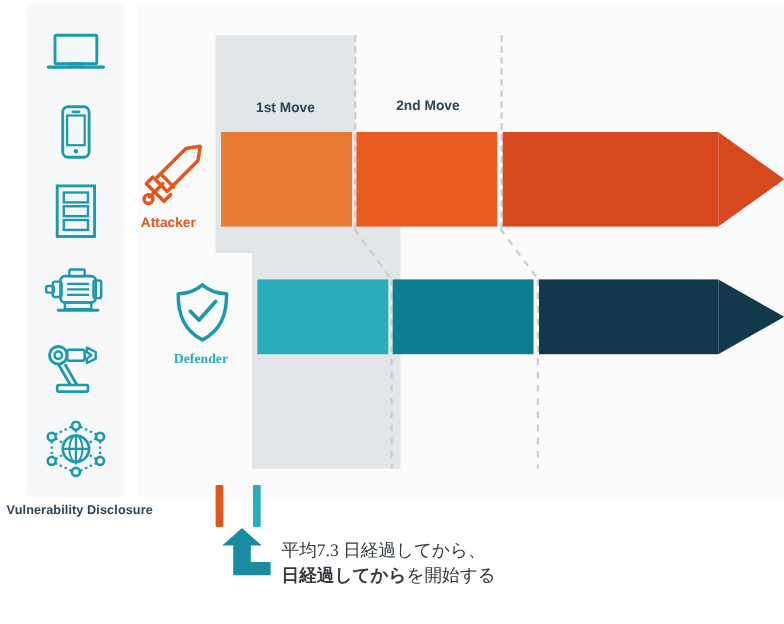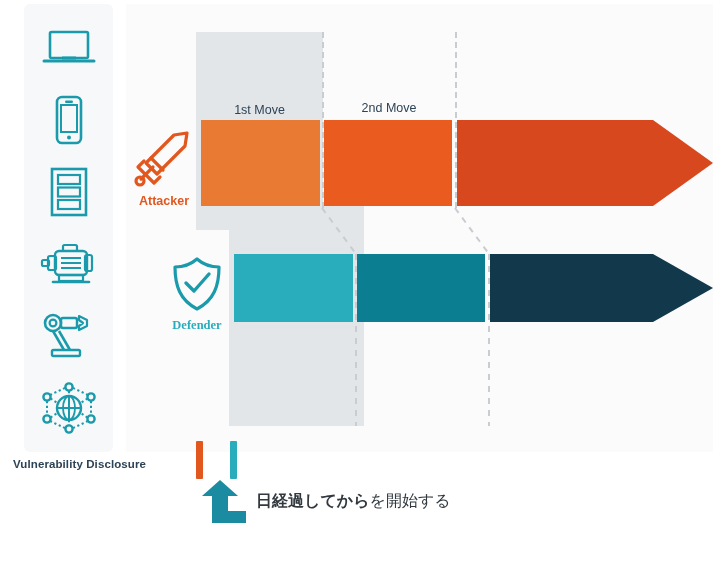--- a/index.html
+++ b/index.html
@@ -18,46 +18,45 @@
     background:#f7f8f9;border-radius:6px;
     display:flex;flex-direction:column;align-items:center;
     justify-content:space-around;padding:8px 0;box-sizing:border-box;
   }
   .rail .ico{width:60px;height:58px;display:flex;align-items:center;justify-content:center;}
   .rail svg{display:block;}
   .rail-caption{
     position:absolute;left:6px;top:458px;width:140px;
     font-size:11.5px;font-weight:bold;color:#2d4356;letter-spacing:.1px;
     white-space:nowrap;
-    text-align:right;
   }
 
   
   .panel{
     position:absolute;left:126px;top:4px;width:587px;height:448px;
     background:#fbfbfc;
   }
 
   
   .grey-upper{position:absolute;left:196px;top:32px;width:127px;height:198px;background:#e2e6e9;}
   .grey-lower{position:absolute;left:229px;top:204px;width:135px;height:222px;background:#e2e6e9;}
 
   
   .dash{position:absolute;width:0;border-left:2px dashed #c8cdd2;}
   .dash-a1{left:322px;top:32px;height:176px;}
   .dash-a2{left:455px;top:32px;height:176px;}
 
   
-  .mv{position:absolute;font-size:12.5px;font-weight:normal;color:#2d4356;text-align:center;margin-top:12px;}
+  .mv{position:absolute;font-size:12.5px;font-weight:bold;color:#2d4356;text-align:center;}
 
   
   .bar{position:absolute;}
 
   
-  .role{position:absolute;text-align:center;}
+  .role{position:absolute;text-align:left;}
   .role .lbl{font-size:12.5px;font-weight:bold;margin-top:2px;}
 
   
   .tick{position:absolute;width:7px;border-radius:1px;}
   .callout{
     position:absolute;left:256px;top:489px;width:440px;
     font-size:16px;color:#31393f;line-height:1.45;
     font-family:"Liberation Serif","DejaVu Serif",serif;
   }
   .callout .l2 b{font-weight:bold;}
@@ -201,16 +200,17 @@
   </div>
 
   <div class="tick" style="left:196px;top:441px;height:38px;background:#e2571e;"></div>
   <div class="tick" style="left:230px;top:441px;height:38px;background:#29adbc;"></div>
 
   <svg width="713" height="567" style="position:absolute;left:0;top:0;pointer-events:none;">
     <path d="M246 523 L246 511 L228 511 L228 496 L238 496 L220 480 L202 496 L212 496 L212 523 Z" fill="#1a8ba0"></path>
   </svg>
 
   <div class="callout">
+    <div class="l1">平均7.3 日経過してから、</div>
     <div class="l2"><b>日経過してから</b><span>を開始する</span></div>
   </div>
 
 </div>
 
 </body></html>

